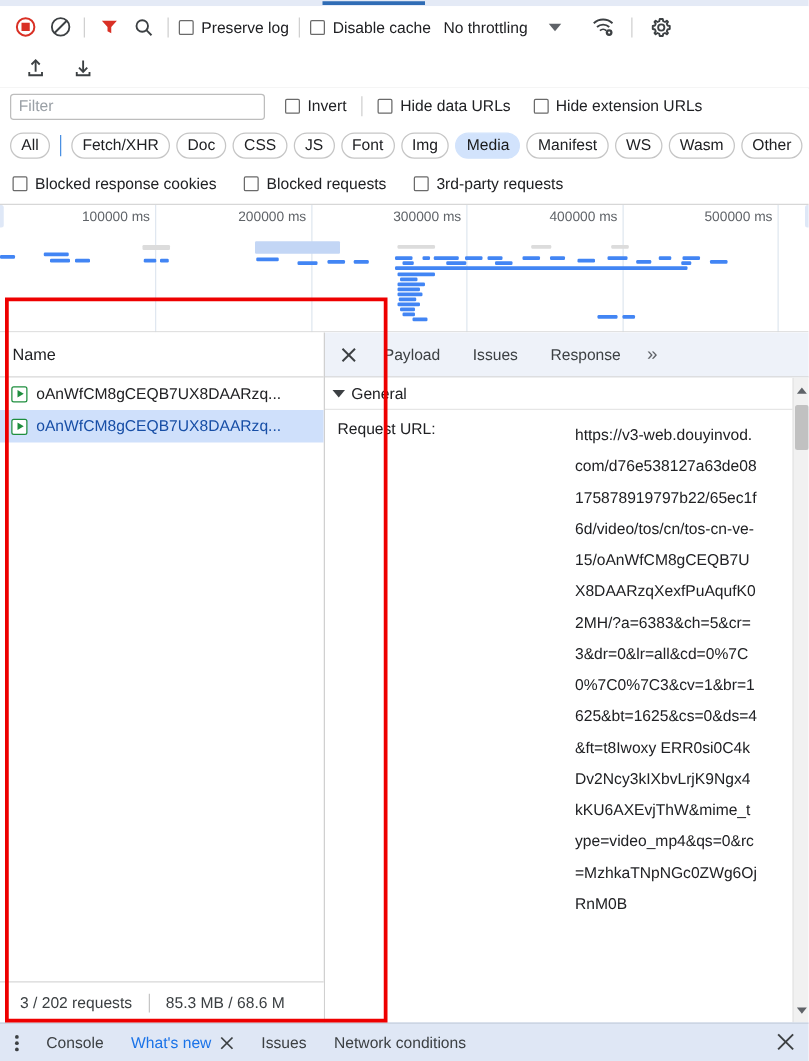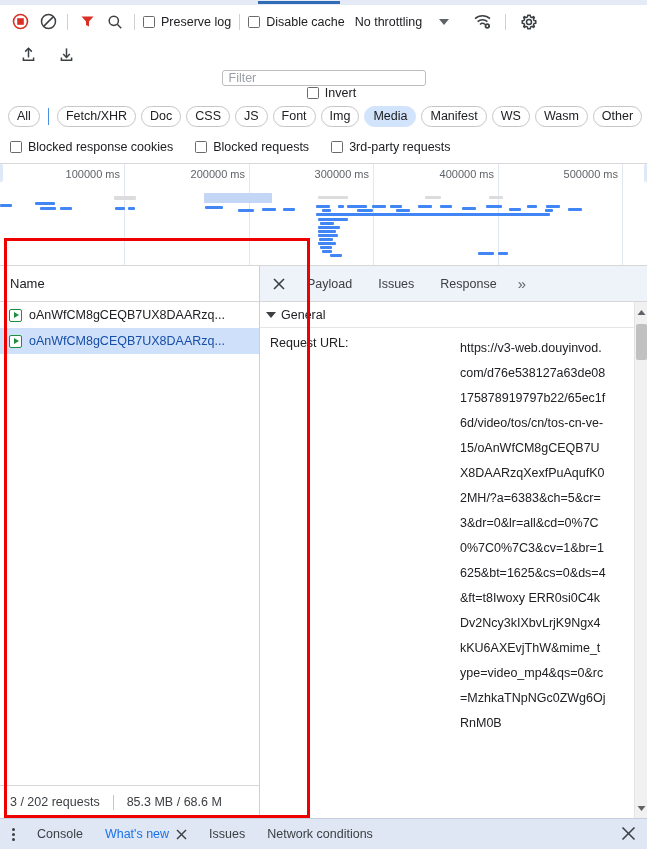--- a/index.html
+++ b/index.html
@@ -56,21 +56,20 @@
     position: absolute; left: 0; top: 38px; width: 647px; height: 32px;
     display: flex; align-items: center; padding-left: 14px; gap: 10px;
     background: #fff;
   }
 
   
   .filterrow {
     position: absolute; left: 0; top: 70px; width: 647px; height: 30px;
     display: flex; align-items: center; padding: 0 8px; gap: 0px;
     background: #fff;
-    flex-direction: column;
   }
   .filter-input {
     width: 204px; height: 21px; border: 1px solid #bdbdbd; border-radius: 3px;
     padding: 0 6px; font-size: 12.5px; font-family: "Liberation Sans", sans-serif;
     color: #202124; background: #fff; outline: none;
   }
   .filter-input::placeholder { color: #9aa0a6; }
 
   
   .chiprow {
@@ -145,21 +144,21 @@
   }
   .media-ico::after {
     content: ""; position: absolute; left: 3.6px; top: 2.3px;
     border-left: 5px solid #1e8e3e; border-top: 3.4px solid transparent;
     border-bottom: 3.4px solid transparent;
   }
   .req-name { overflow: hidden; text-overflow: ellipsis; }
   .req-status {
     position: absolute; left: 0; bottom: 0; width: 259px; height: 33px;
     border-top: 1px solid #d7d7d7; display: flex; align-items: center;
-    padding-left: 10px; gap: 0; font-size: 12.5px; color: #3c4043; background: #fff;
+    padding-left: 16px; gap: 0; font-size: 12.5px; color: #3c4043; background: #fff;
     overflow: hidden;
   }
   .status-sep { width: 1px; height: 15px; background: #c6c6c6; margin: 0 13px; flex: none; }
 
   
   .detpane {
     position: absolute; left: 260px; top: 0; width: 387px; height: 552px;
     background: #fff;
   }
   .det-tabs {

